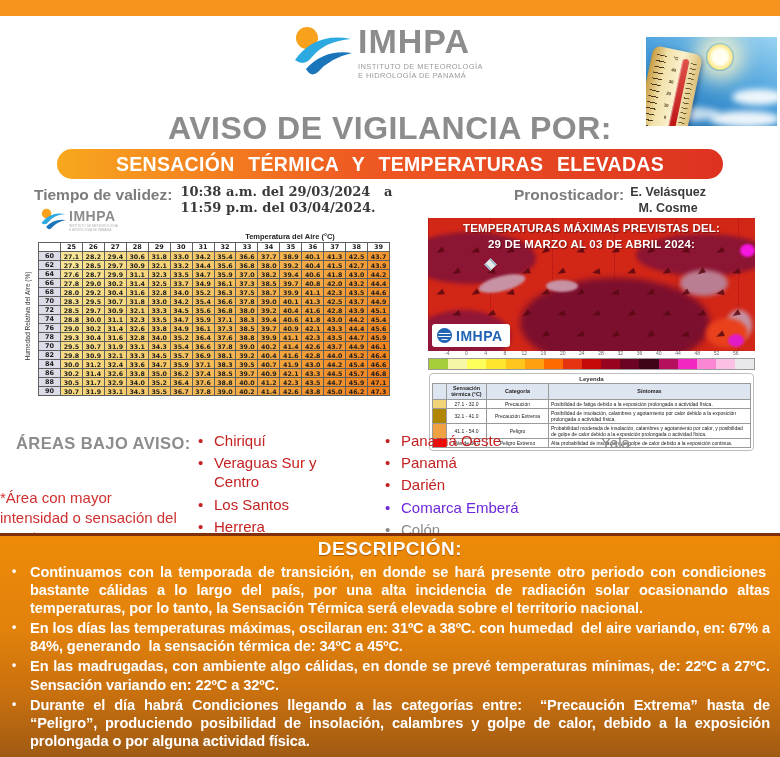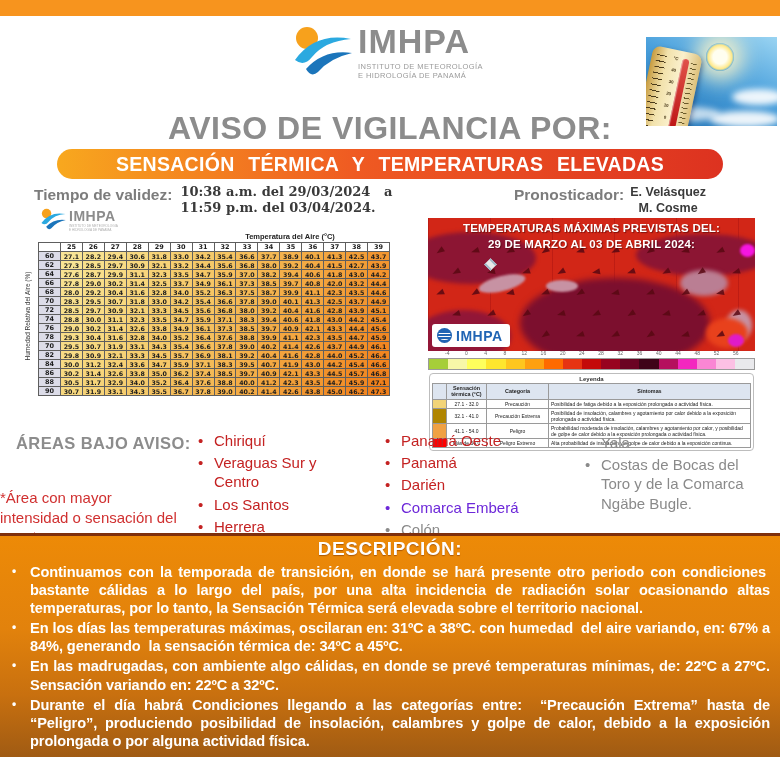--- a/index.html
+++ b/index.html
@@ -685,21 +685,20 @@
         <li class="" style="color:#C42222">Panamá</li>
         <li class="" style="color:#C42222">Darién</li>
         <li class="" style="color:#6d28d9">Comarca Emberá</li>
         <li class="" style="color:#8A8A8A">Colón</li>
         <li class="" style="color:#8A8A8A">Comarca de Guna</li>
       </ul>
     </div>
   <div class="area-col" id="acol3">
       <ul>
         <li class="nb" style="color:#8A8A8A">Yala</li>
-        <li class="" style="color:#8A8A8A">Costas de Bocas del Toro y de la Comarca Ngäbe Bugle.</li>
       </ul>
     </div>
 
   <div class="description">
     <h2>DESCRIPCIÓN:</h2>
     <ul id="desc-list">
         <li>Continuamos con la temporada de transición, en donde se hará presente otro periodo con condiciones&nbsp; bastante cálidas a lo largo del país, por una alta incidencia de radiación solar ocasionando altas temperaturas, por lo tanto, la Sensación Térmica será elevada sobre el territorio nacional.</li>
         <li>En los días las temperaturas máximas, oscilaran en: 31ºC a 38ºC. con humedad&nbsp; del aire variando, en: 67% a 84%, generando&nbsp; la sensación térmica de: 34ºC a 45ºC.</li>
         <li>En las madrugadas, con ambiente algo cálidas, en donde se prevé temperaturas mínimas, de: 22ºC a 27ºC. Sensación variando en: 22ºC a 32ºC.</li>
         <li>Durante el día habrá Condiciones llegando a las categorías entre:&nbsp; “Precaución Extrema” hasta de “Peligro”, produciendo posibilidad de insolación, calambres y golpe de calor, debido a la exposición prolongada o por alguna actividad física.</li>

